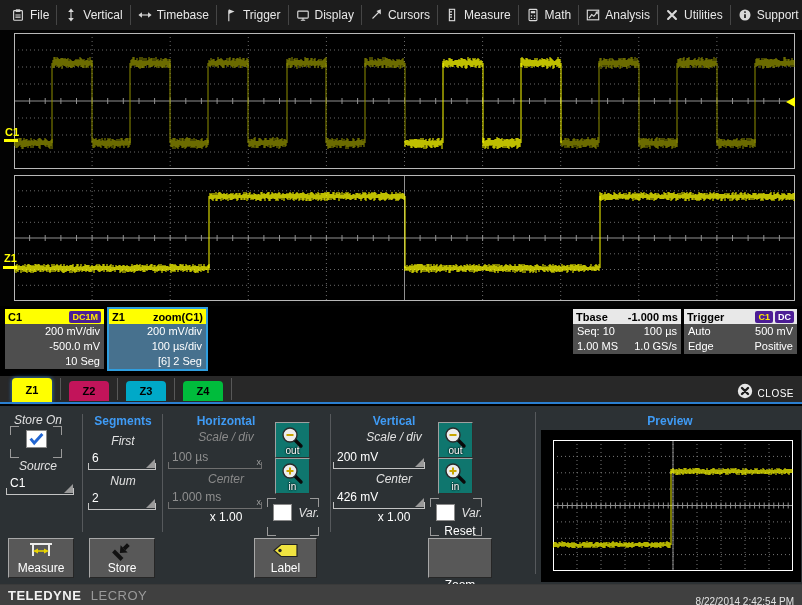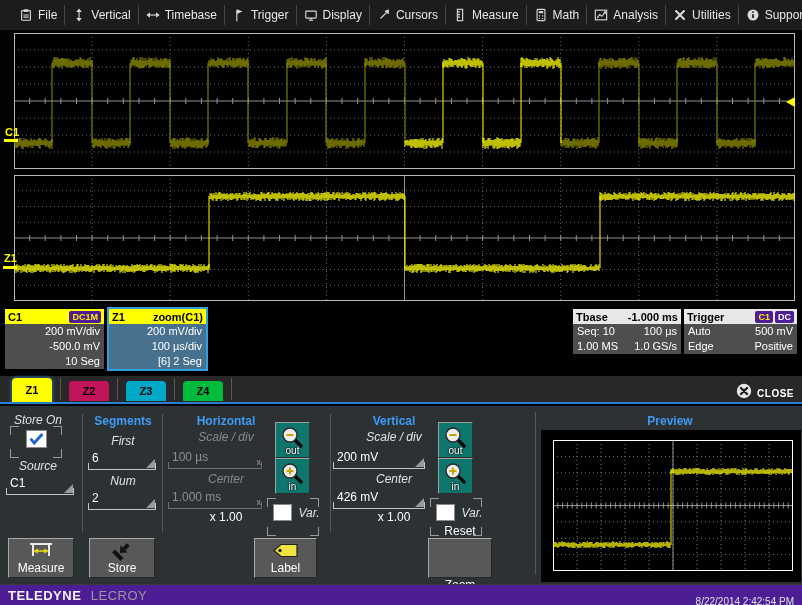--- a/index.html
+++ b/index.html
@@ -1,20 +1,20 @@
 <!DOCTYPE html>
 <html><head>
 <meta charset="utf-8">
 <style>
   html,body{margin:0;padding:0;background:#000;}
   #app{position:relative;width:802px;height:605px;background:#000;overflow:hidden;
        font-family:"Liberation Sans","DejaVu Sans",sans-serif;-webkit-font-smoothing:antialiased;}
   
   #menubar{position:absolute;left:0;top:0;width:802px;height:30px;background:#1c1c1c;
-           display:flex;align-items:center;padding-left:12px;box-sizing:border-box;}
+           display:flex;align-items:center;padding-left:4px;box-sizing:border-box;}
   .mitem{display:flex;align-items:center;gap:5px;height:20px;padding:0 7px;border-right:1px solid #454545;cursor:default;}
   .mitem:last-child{border-right:none;}
   .micon{display:flex;align-items:center;}
   .mlabel{color:#e8e8e8;font-size:12px;white-space:nowrap;}
   
   #screen{position:absolute;left:0;top:30px;width:802px;height:276px;background:#030303;}
   .gridsvg{position:absolute;display:block;}
   #grid-c1{left:14px;top:3px;}
   #grid-z1{left:14px;top:145px;}
   .chlabel{position:absolute;color:#ffff00;font-size:11px;font-weight:bold;}
@@ -42,21 +42,21 @@
   .badge.white{color:#fff;}
   .badges{display:flex;gap:2px;}
   
   #tabrow{position:absolute;left:0;top:376px;width:802px;height:28px;background:#282828;
           border-bottom:2px solid #2b7fd0;display:flex;align-items:flex-end;padding-left:12px;box-sizing:border-box;}
   .tab{width:40px;height:20px;border-radius:4px 4px 0 0;color:#000;font-size:11px;font-weight:bold;
        text-align:center;line-height:20px;margin-bottom:1px;}
   .tab.sel{height:24px;line-height:24px;margin-bottom:0;box-shadow:0 0 4px #2b7fd0;}
   .tabsep{width:1px;height:22px;background:#585858;margin:0 8px 2px 8px;}
   #closebtn{position:absolute;right:8px;top:383px;display:flex;align-items:center;gap:5px;}
-  #close-label{color:#fff;font-size:10px;font-weight:bold;letter-spacing:.5px;}
+  #close-label{color:#fff;font-size:10px;font-weight:normal;letter-spacing:.5px;}
   
   #dialog{position:absolute;left:0;top:406px;width:802px;height:178px;background:#2c3134;}
   .vsep{position:absolute;width:1px;background:#56595c;}
   .shead{position:absolute;font-size:12px;font-weight:bold;color:#3f9bf5;text-align:center;}
   .ilabel{position:absolute;font-size:12px;font-style:italic;color:#e2e2e2;text-align:center;}
   .ilabel.dis{color:#8a8a8a;}
   .mult{position:absolute;font-size:12px;color:#fff;text-align:center;}
   .field{position:absolute;height:22px;border-bottom:1px solid #c4c4c4;}
   .field::before,.field::after{content:'';position:absolute;bottom:0;width:1px;height:6px;background:#c4c4c4;}
   .field::before{left:0;}.field::after{right:0;}
@@ -81,21 +81,21 @@
         text-shadow:0 0 2px #000,0 0 2px #000;}
   .bbtn{position:absolute;height:40px;background:#585858;border:1px solid;
         border-color:#a8a8a8 #262626 #262626 #a8a8a8;box-sizing:border-box;}
   .bicon{position:absolute;left:0;right:0;top:3px;text-align:center;}
   .blab{position:absolute;left:0;right:0;bottom:2px;text-align:center;font-size:12px;color:#fff;}
   #btn-reset{display:flex;flex-direction:column;justify-content:center;gap:40px;}
   #btn-reset span{text-align:center;font-size:12px;color:#fff;line-height:14px;}
   #preview-bg{position:absolute;left:541px;top:24px;width:260px;height:152px;background:#000;}
   #grid-prev{position:absolute;left:553px;top:34px;}
   
-  #statusbar{position:absolute;left:0;top:584px;width:802px;height:21px;background:#4c1d95;
+  #statusbar{position:absolute;left:0;top:584px;width:802px;height:21px;background:#404040;
              border-top:1px solid #3a3a3a;box-sizing:border-box;display:flex;align-items:center;justify-content:space-between;padding:0 8px;}
   #brand b{color:#f2f2f2;font-size:13px;letter-spacing:.5px;}
   #brand span{color:#9a9a9a;font-size:13px;margin-left:5px;letter-spacing:.5px;}
   #datetime{color:#e2e2e2;font-size:10px;margin-top:12px;}
 </style>
 </head>
 <body>
 
 <div id="app">
 

